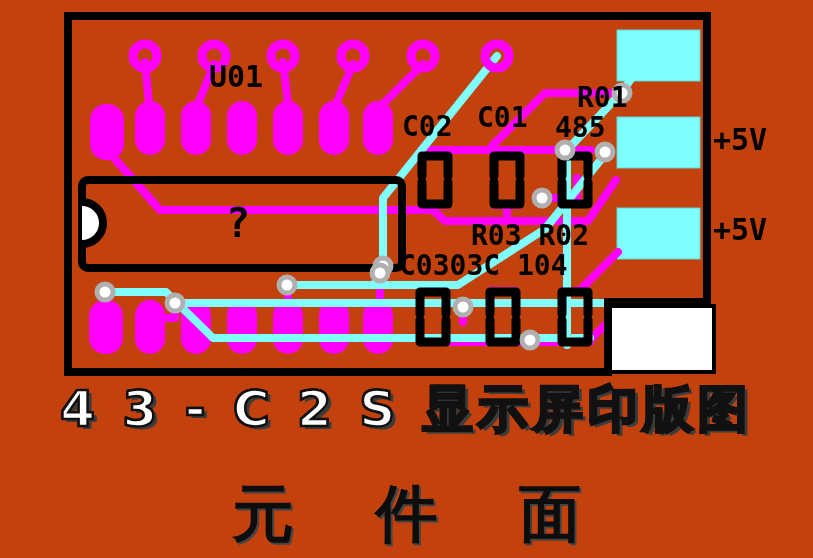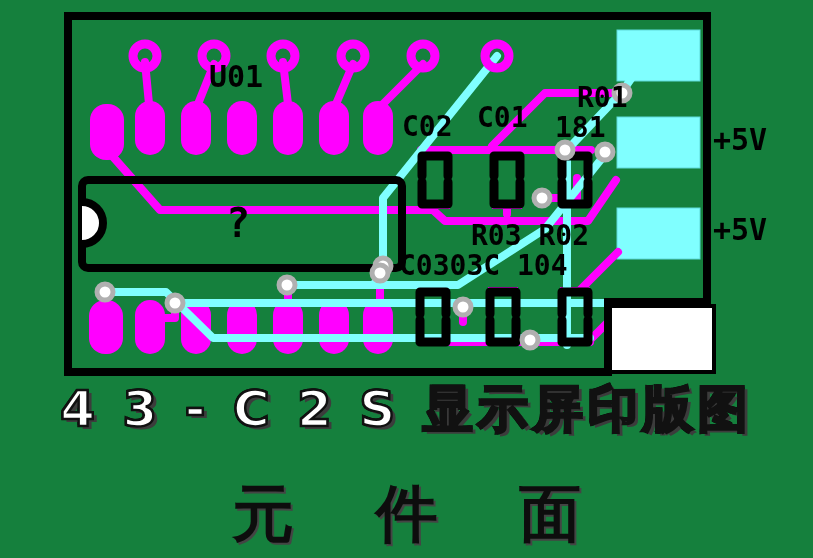--- a/index.html
+++ b/index.html
@@ -1,17 +1,17 @@
 <!DOCTYPE html>
 <html><head>
 <meta charset="utf-8">
 <style>
   html,body{margin:0;padding:0;background:#ffffff;}
   #canvas{
-    position:relative;width:813px;height:558px;background:#15803d;overflow:hidden;
+    position:relative;width:813px;height:558px;background:#c2410c;overflow:hidden;
     font-family:"DejaVu Sans",sans-serif;
   }
   #pcb-svg{position:absolute;left:0;top:0;}
   .pcb-label{
     position:absolute;color:#000;
     font-family:"DejaVu Sans Mono",monospace;
     font-weight:bold;white-space:nowrap;line-height:1;
   }
   .sz30{font-size:30px;}
   .sz28{font-size:28px;}
@@ -152,21 +152,21 @@
     <rect x="610" y="306" width="104" height="66" fill="#ffffff" stroke="#000" stroke-width="4"></rect>
 
     <path d="M68 16 H707 V302 H608 V372 H68 Z" fill="none" stroke="#000" stroke-width="8"></path>
   </svg>
 
   <div class="pcb-label sz30" style="left:209px;top:62px;">U01</div>
   <div class="pcb-label ic-q" style="left:226px;top:203px;">?</div>
   <div class="pcb-label sz28" style="left:402px;top:113px;text-align:center;">C02</div>
   <div class="pcb-label sz28" style="left:477px;top:104px;">C01</div>
   <div class="pcb-label sz28" style="left:577px;top:84px;text-align:right;">R01</div>
-  <div class="pcb-label sz28" style="left:555px;top:114px;">181</div>
+  <div class="pcb-label sz28" style="left:555px;top:114px;">485</div>
   <div class="pcb-label sz28" style="left:471px;top:222px;">R03 R02</div>
   <div class="pcb-label sz28" style="left:399px;top:252px;">C0303C 104</div>
   <div class="pcb-label sz30" style="left:713px;top:125px;">+5V</div>
   <div class="pcb-label sz30" style="left:713px;top:215px;">+5V</div>
 
   <div class="title-text">4 3 - C 2 S 显示屏印版图</div>
   <div class="subtitle-text">元 件 面</div>
 </div>
 
 </body></html>

